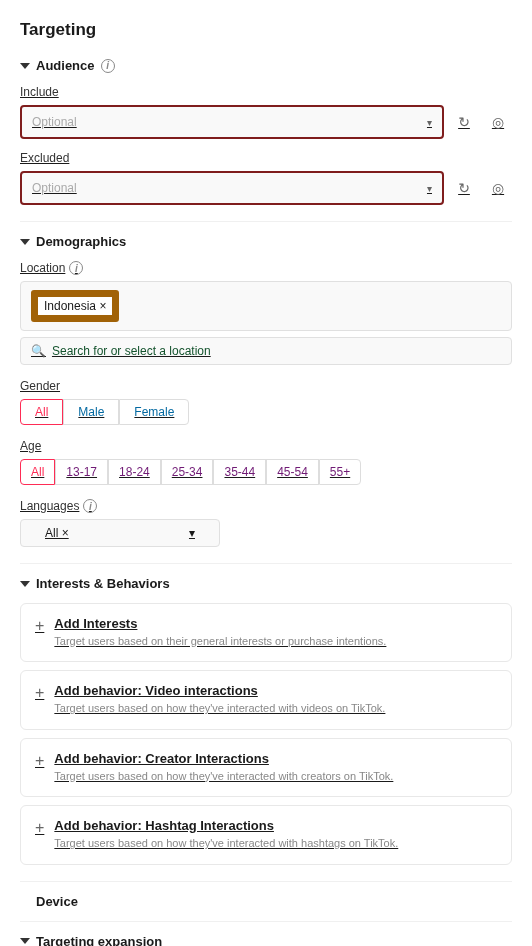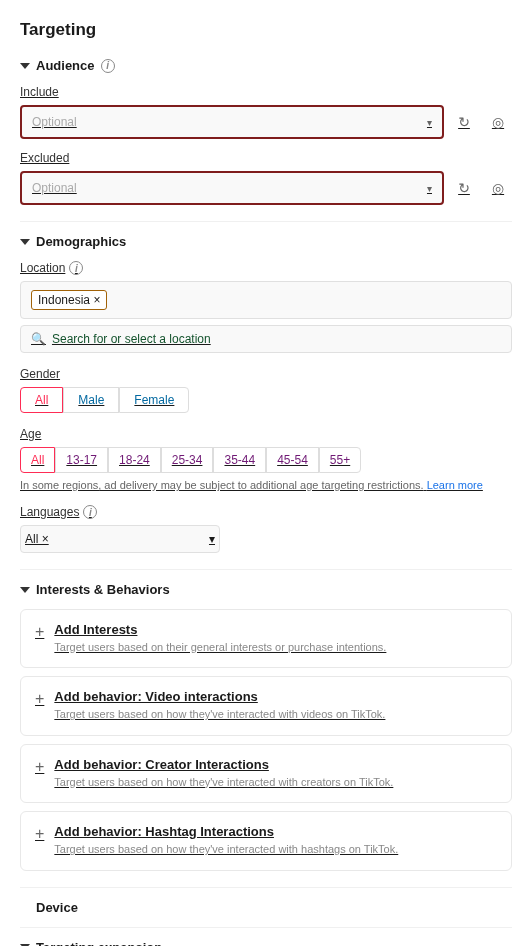--- a/index.html
+++ b/index.html
@@ -109,21 +109,21 @@
       border: 1px solid #e0e0e0;
       border-radius: 4px;
       background: #f9f9f9;
       padding: 8px 10px;
       min-height: 36px;
     }
     .location-tag {
       display: inline-flex;
       align-items: center;
       background: #fff;
-      border: 1px solid #a16207;
+      border: 7px solid #a16207;
       border-radius: 3px;
       padding: 2px 6px;
       font-size: 12px;
       gap: 4px;
     }
     .location-search {
       display: flex;
       align-items: center;
       gap: 6px;
       border: 1px solid #e0e0e0;
@@ -182,21 +182,21 @@
       margin-top: 6px;
     }
     .age-note a {
       color: #1a73e8;
       text-decoration: none;
     }
     .languages-select {
       border: 1px solid #e0e0e0;
       border-radius: 4px;
       background: #f9f9f9;
-      padding: 6px 4px;
+      padding: 6px 24px;
       font-size: 12px;
       display: flex;
       align-items: center;
       justify-content: space-between;
       cursor: pointer;
       width: 200px;
     }
     .lang-tag {
       display: inline-flex;
       align-items: center;
@@ -311,24 +311,20 @@
         <div class="field-label">Age</div>
         <div class="age-buttons">
           <button class="age-btn active">All</button>
           <button class="age-btn">13-17</button>
           <button class="age-btn">18-24</button>
           <button class="age-btn">25-34</button>
           <button class="age-btn">35-44</button>
           <button class="age-btn">45-54</button>
           <button class="age-btn">55+</button>
         </div>
-        <div class="age-note">
-          <span>In some regions, ad delivery may be subject to additional age targeting restrictions.</span>
-          <a href="#">Learn more</a>
-        </div>
       </div>
 
       <div>
         <div class="field-label">
           <span>Languages</span>
           <span class="info-icon">i</span>
         </div>
         <div class="languages-select">
           <span class="lang-tag">All ×</span>
           <span>▾</span>

